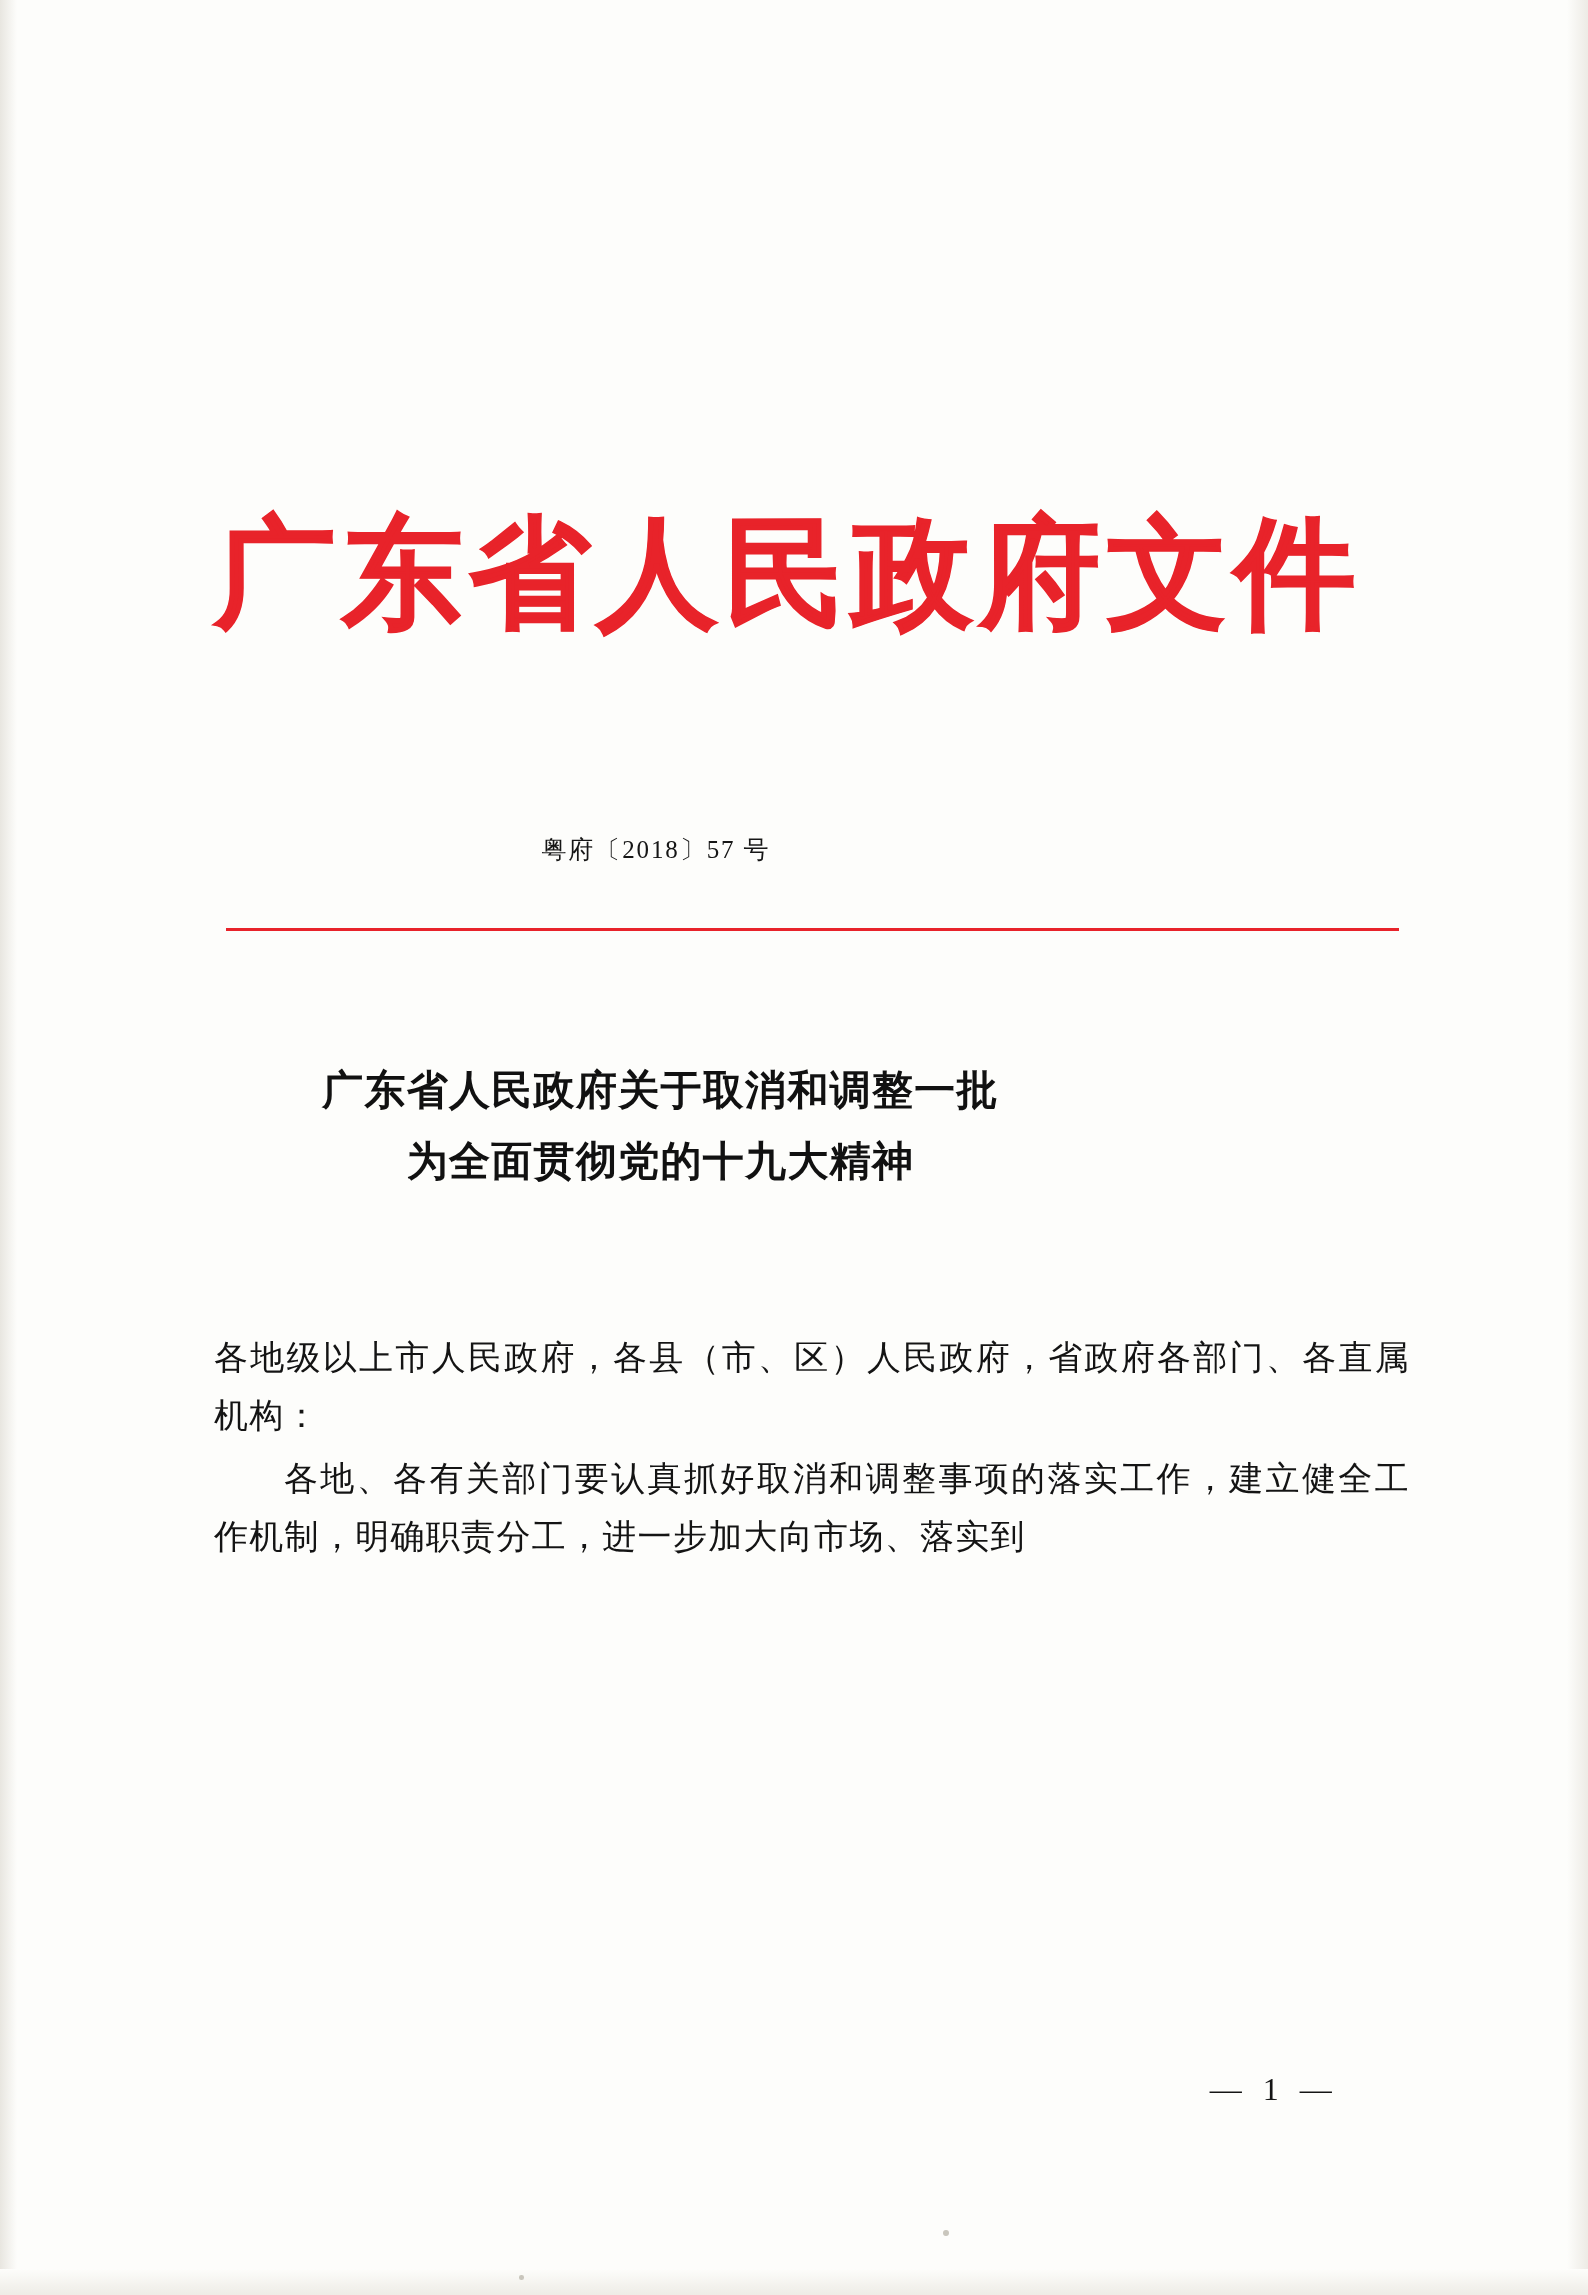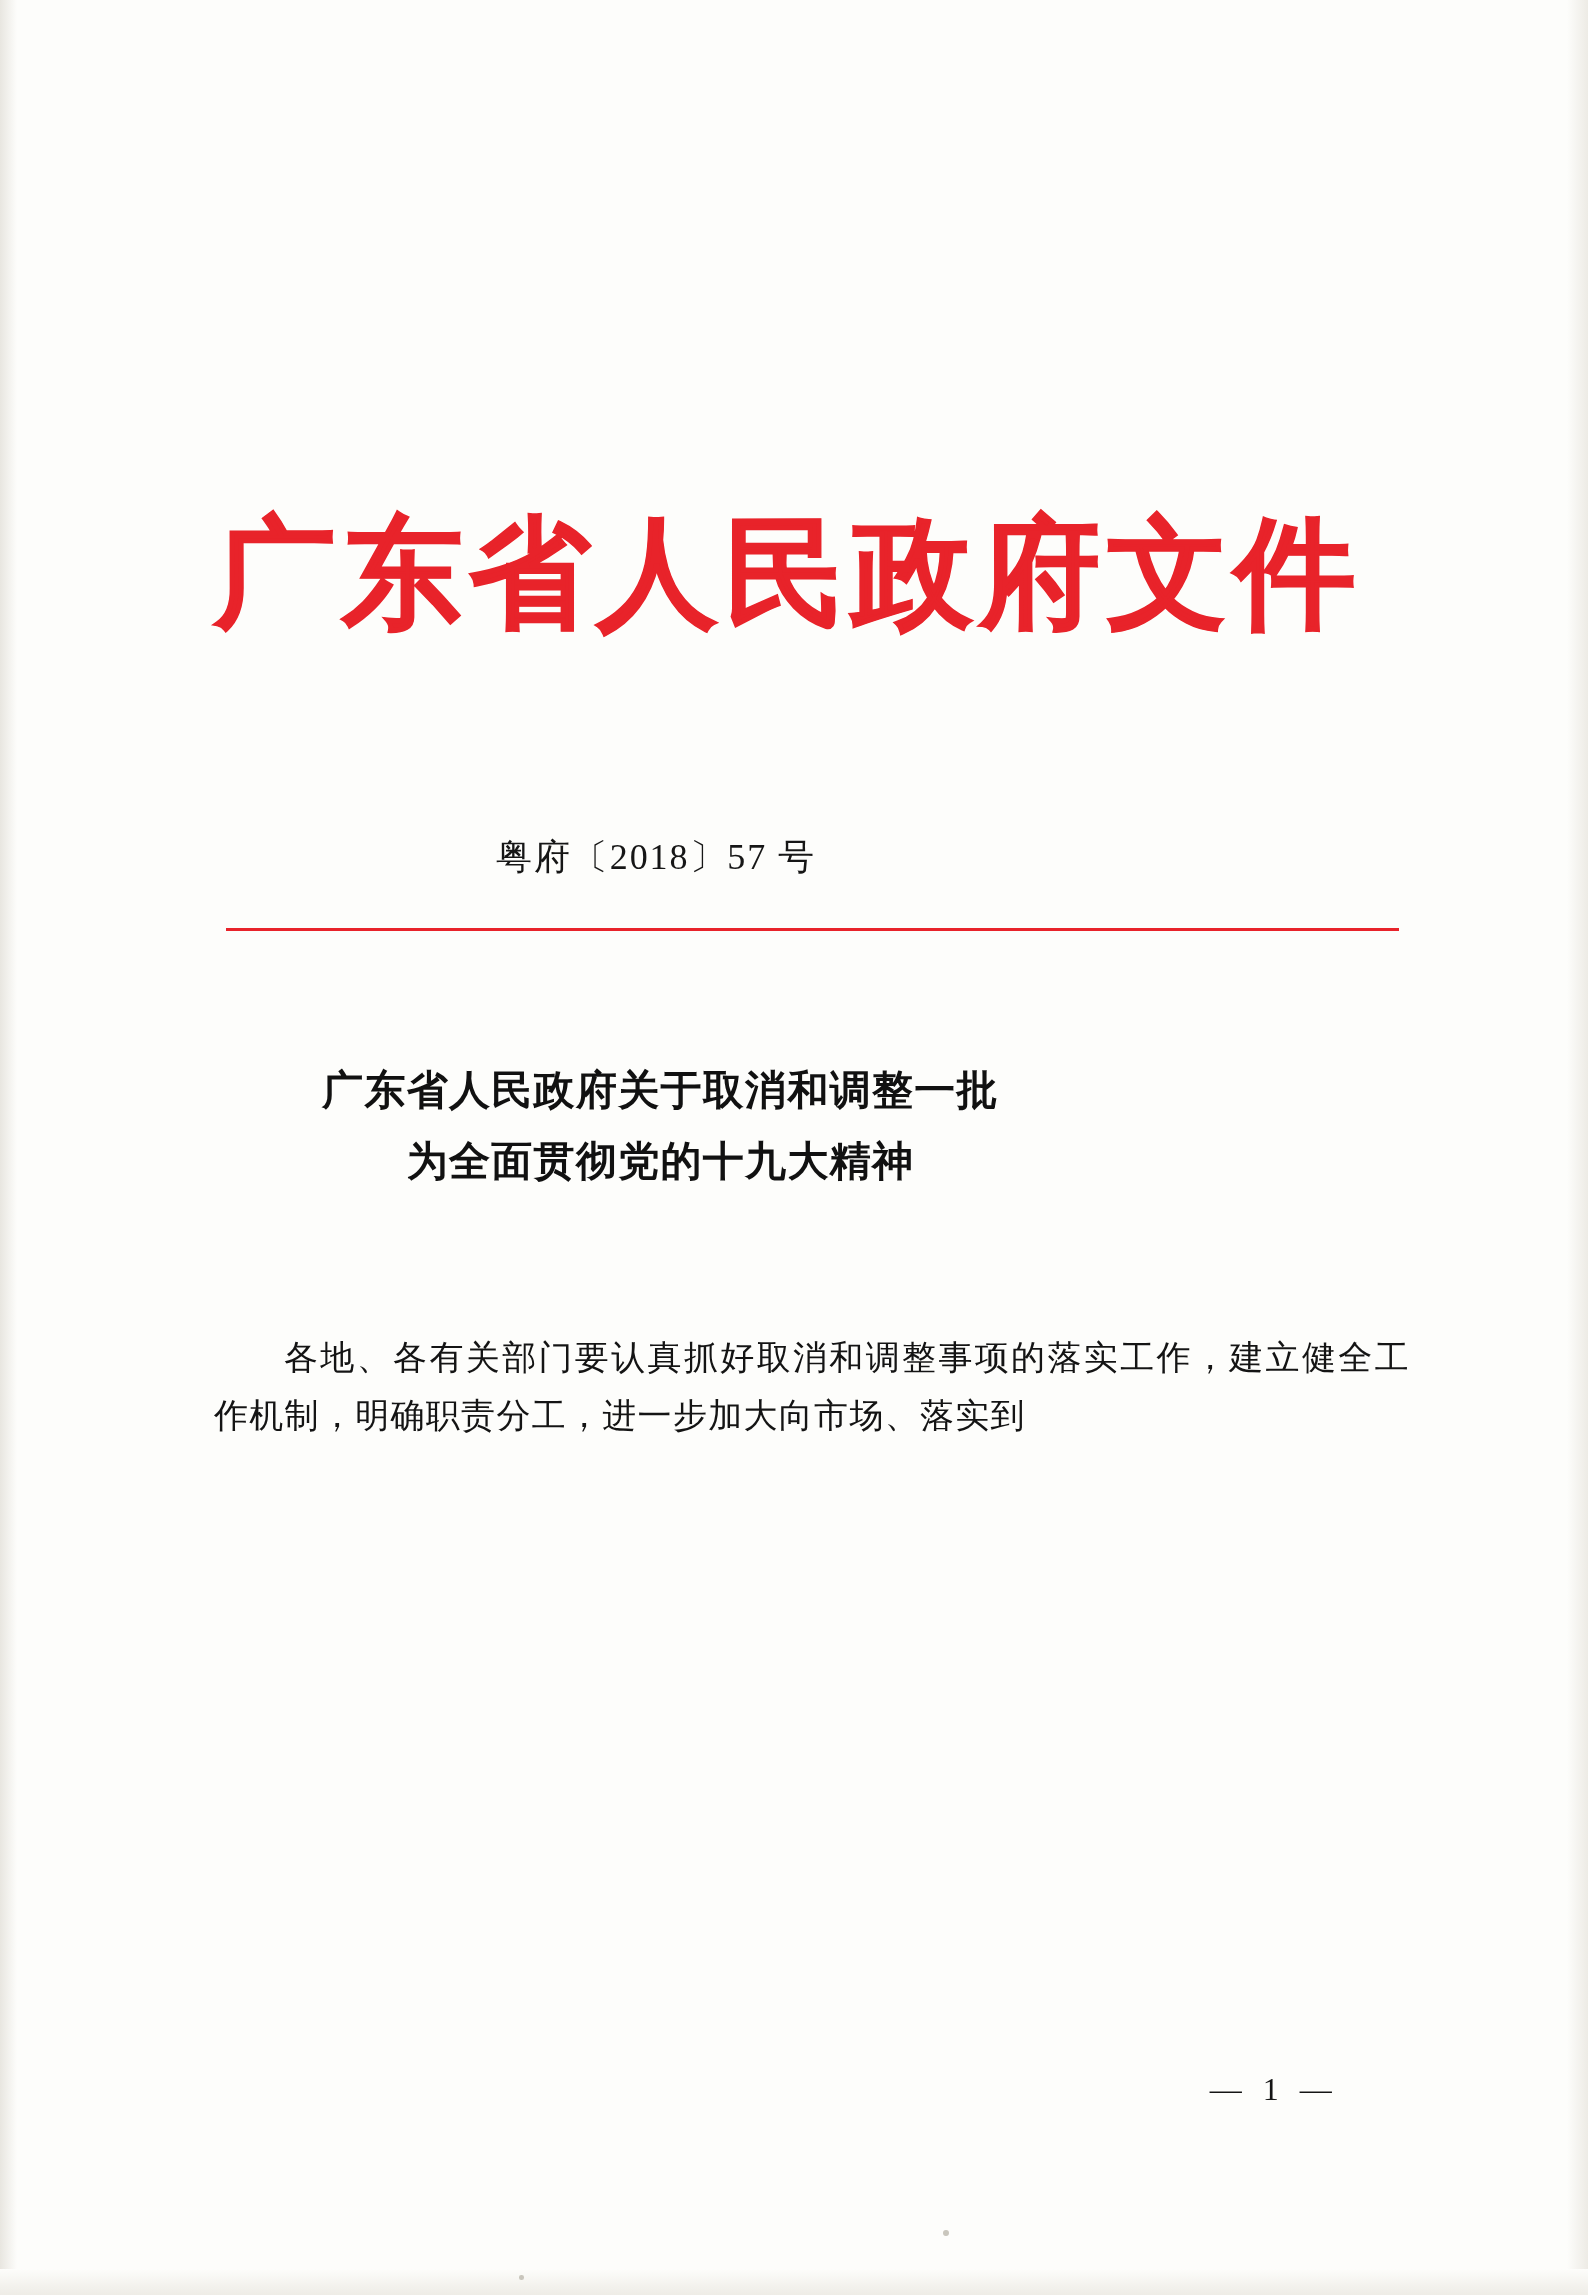--- a/index.html
+++ b/index.html
@@ -61,21 +61,21 @@
     white-space: nowrap;
     -webkit-text-stroke: 1.3px #e8232a;
   }
 
   .doc-number {
     position: absolute;
     top: 833px;
     left: 0;
     width: 1312px;
     text-align: center;
-    font-size: 36px;
+    font-size: 25px;
     letter-spacing: 1.9px;
     color: #161616;
     font-family: "Liberation Serif", "DejaVu Serif", serif;
   }
 
   .red-rule {
     position: absolute;
     top: 928px;
     left: 226px;
     width: 1173px;
@@ -155,20 +155,21 @@
   <div class="doc-number">粤府〔2018〕57 号</div>
 
   <div class="red-rule"></div>
 
   <div class="doc-title">
     <span class="line">广东省人民政府关于取消和调整一批</span>
     <span class="line">为全面贯彻党的十九大精神</span>
   </div>
 
   <div class="body-text">
+    <p>各地级以上市人民政府，各县（市、区）人民政府，省政府各部门、各直属机构：</p>
     <p class="indent">各地、各有关部门要认真抓好取消和调整事项的落实工作，建立健全工作机制，明确职责分工，进一步加大向市场、落实到</p>
   </div>
 
   <div class="page-number">
     <span class="inner">— 1 —</span>
   </div>
 
   <div class="speck" style="left:943px; top:2230px; width:5.8px; height:5.8px;"></div>
   <div class="speck" style="left:519px; top:2275px; width:4.5px; height:4.5px;"></div>
 

